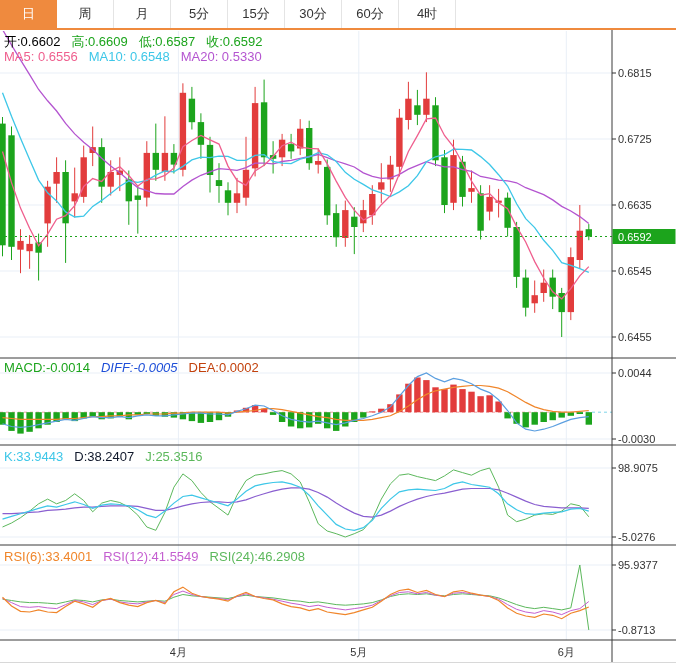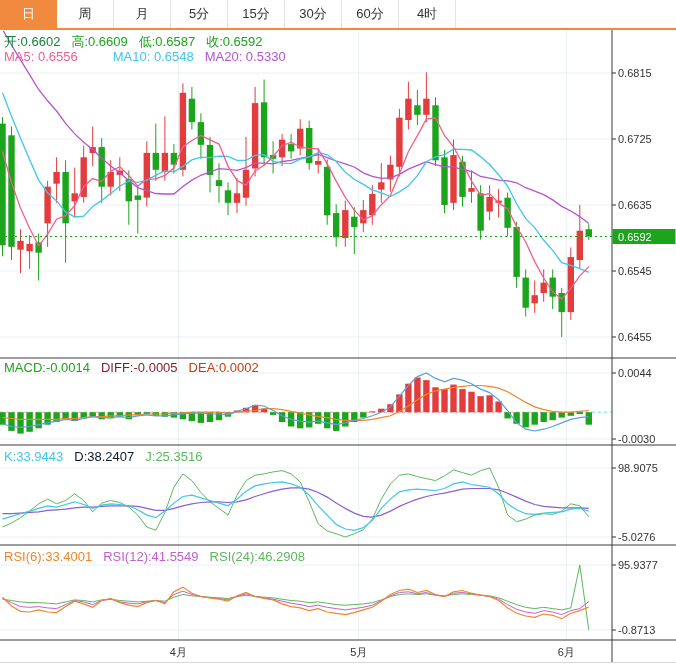--- a/index.html
+++ b/index.html
@@ -316,17 +316,17 @@
       <rect x="612.5" y="229.0" width="63" height="15" fill="#1ca41c"></rect>
       <text x="618" y="240.5" fill="#fff" style="fill:#fff">0.6592</text>
     </g>
     <g>
       <text x="178.4" y="656" text-anchor="middle">4月</text>
       <text x="358.8" y="656" text-anchor="middle">5月</text>
       <text x="566.3" y="656" text-anchor="middle">6月</text>
     </g>
   </svg>
 
-<div class="legend" style="left:4px;top:33px;" id="leg-ohlc"><span style="color: #15803d;">开:0.6602</span><span style="color: rgb(28, 164, 28);">高:0.6609</span><span style="color: rgb(28, 164, 28);">低:0.6587</span><span style="color: rgb(28, 164, 28);">收:0.6592</span></div>
-<div class="legend" style="left:4px;top:49px;" id="leg-ma"><span style="color: rgb(239, 95, 142); text-align: right;">MA5: 0.6556</span><span style="color: rgb(62, 199, 232); margin-left: 24px;">MA10: 0.6548</span><span style="color: rgb(180, 85, 208);">MA20: 0.5330</span></div>
-<div class="legend" style="left:4px;top:360px;" id="leg-macd"><span style="color: rgb(28, 164, 28); margin-top: 8px;">MACD:-0.0014</span><span style="color: #7f1d1d;">DIFF:-0.0005</span><span style="color: #c2410c;">DEA:0.0002</span></div>
+<div class="legend" style="left:4px;top:33px;" id="leg-ohlc"><span style="color: #000000;">开:0.6602</span><span style="color: rgb(28, 164, 28);">高:0.6609</span><span style="color: rgb(28, 164, 28);">低:0.6587</span><span style="color: rgb(28, 164, 28);">收:0.6592</span></div>
+<div class="legend" style="left:4px;top:49px;" id="leg-ma"><span style="color: rgb(239, 95, 142); text-align: right;">MA5: 0.6556</span><span style="color: rgb(62, 199, 232);">MA10: 0.6548</span><span style="color: rgb(180, 85, 208);">MA20: 0.5330</span></div>
+<div class="legend" style="left:4px;top:360px;" id="leg-macd"><span style="color: rgb(28, 164, 28); margin-top: 8px;">MACD:-0.0014</span><span style="color: #1d4ed8; font-style: italic;">DIFF:-0.0005</span><span style="color: #c2410c;">DEA:0.0002</span></div>
 <div class="legend" style="left:4px;top:449px;" id="leg-kdj"><span style="color: rgb(62, 199, 232);">K:33.9443</span><span style="color: #0f172a;">D:38.2407</span><span style="color: rgb(92, 184, 92); margin-top: 44px;">J:25.3516</span></div>
 <div class="legend" style="left:4px;top:549px;" id="leg-rsi"><span style="color: rgb(240, 134, 43);">RSI(6):33.4001</span><span style="color: rgb(196, 95, 208);">RSI(12):41.5549</span><span style="color: rgb(92, 184, 92);">RSI(24):46.2908</span></div>
 
 </body></html>

